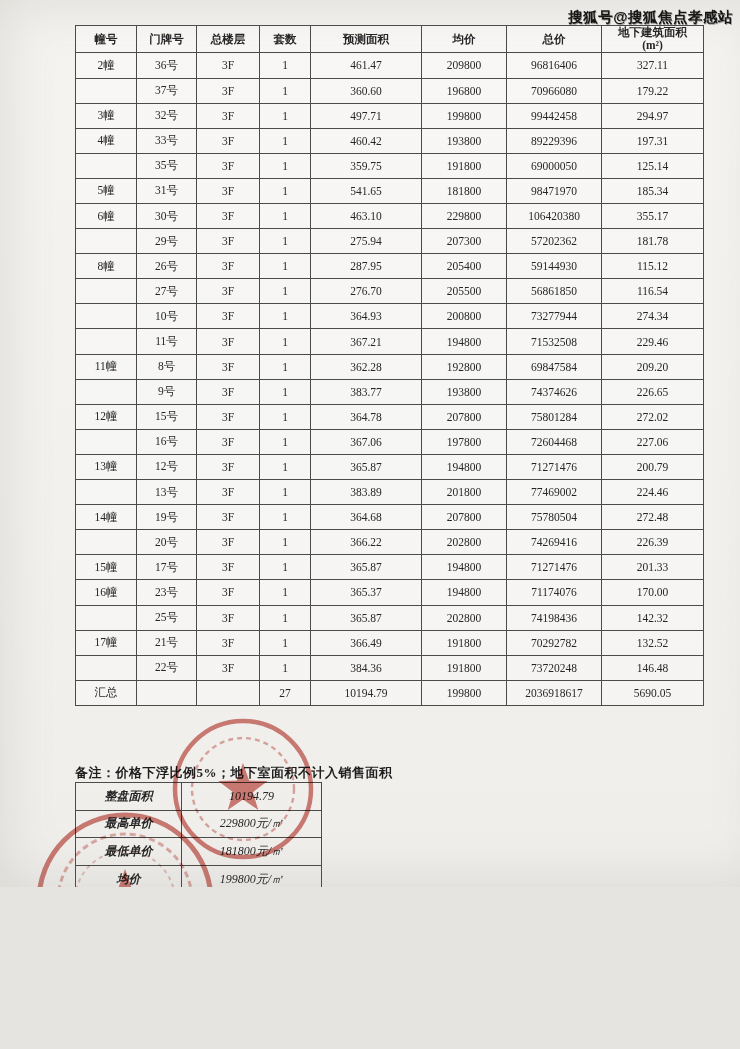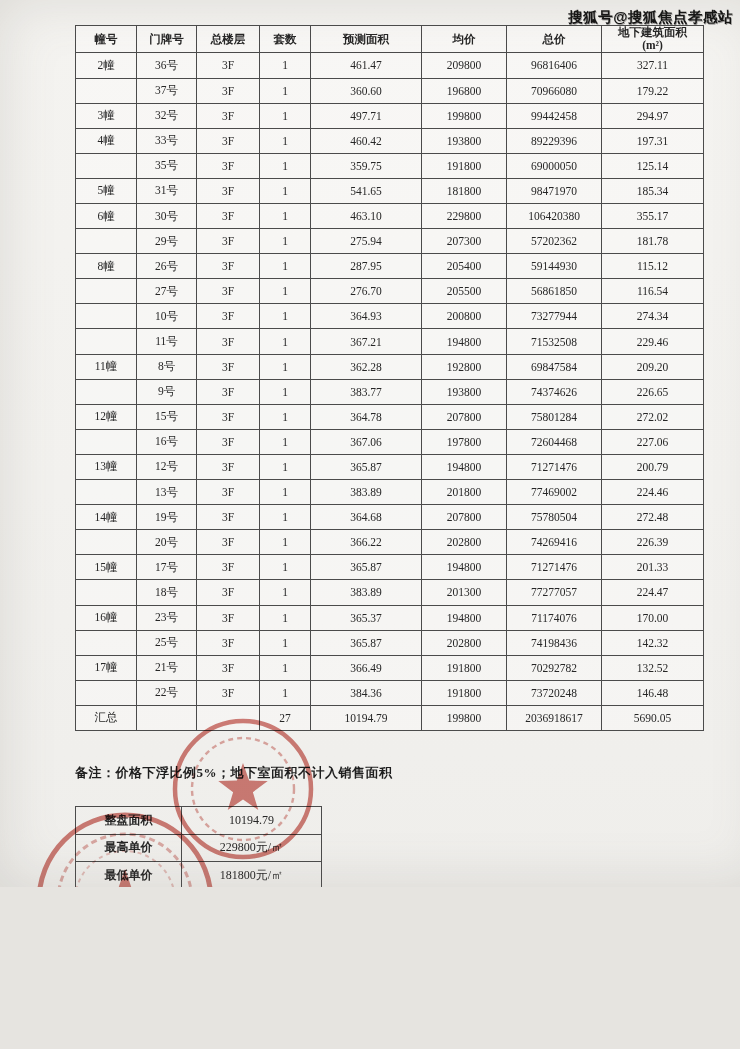--- a/index.html
+++ b/index.html
@@ -29,21 +29,21 @@
     font-size:11.5px; height:24.1px; padding:0 2px; overflow:hidden;
     color:#262626;
   }
   .main-table th{ font-weight:700; white-space:pre-line; line-height:1.15; height:26px; }
 
   .note{
     position:absolute; left:75px; top:764px;
     font-size:13px; font-weight:700; letter-spacing:.5px; color:#1e1e1e;
   }
 
-  .summary-table{ position:absolute; left:75px; top:806px; width:246px; }
+  .summary-table{ position:absolute; left:75px; top:782px; width:246px;font-style:italic; }
   .summary-table td{
     border:1px solid #4b4b4b; height:24.6px; font-size:12px; text-align:center;
     color:#262626;
   }
   .summary-table td.label{ font-weight:700; }
 
   .stamp{ position:absolute; mix-blend-mode:multiply; opacity:.62; pointer-events:none; }
   .stamp1{ left:168px; top:714px; }
   .stamp2{ left:30px;  top:806px; }
 
@@ -306,30 +306,20 @@
           <td>15幢</td>
           <td>17号</td>
           <td>3F</td>
           <td>1</td>
           <td>365.87</td>
           <td>194800</td>
           <td>71271476</td>
           <td>201.33</td>
         </tr>
         <tr>
-          <td></td>
-          <td>18号</td>
-          <td>3F</td>
-          <td>1</td>
-          <td>383.89</td>
-          <td>201300</td>
-          <td>77277057</td>
-          <td>224.47</td>
-        </tr>
-        <tr>
           <td>16幢</td>
           <td>23号</td>
           <td>3F</td>
           <td>1</td>
           <td>365.37</td>
           <td>194800</td>
           <td>71174076</td>
           <td>170.00</td>
         </tr>
         <tr>

